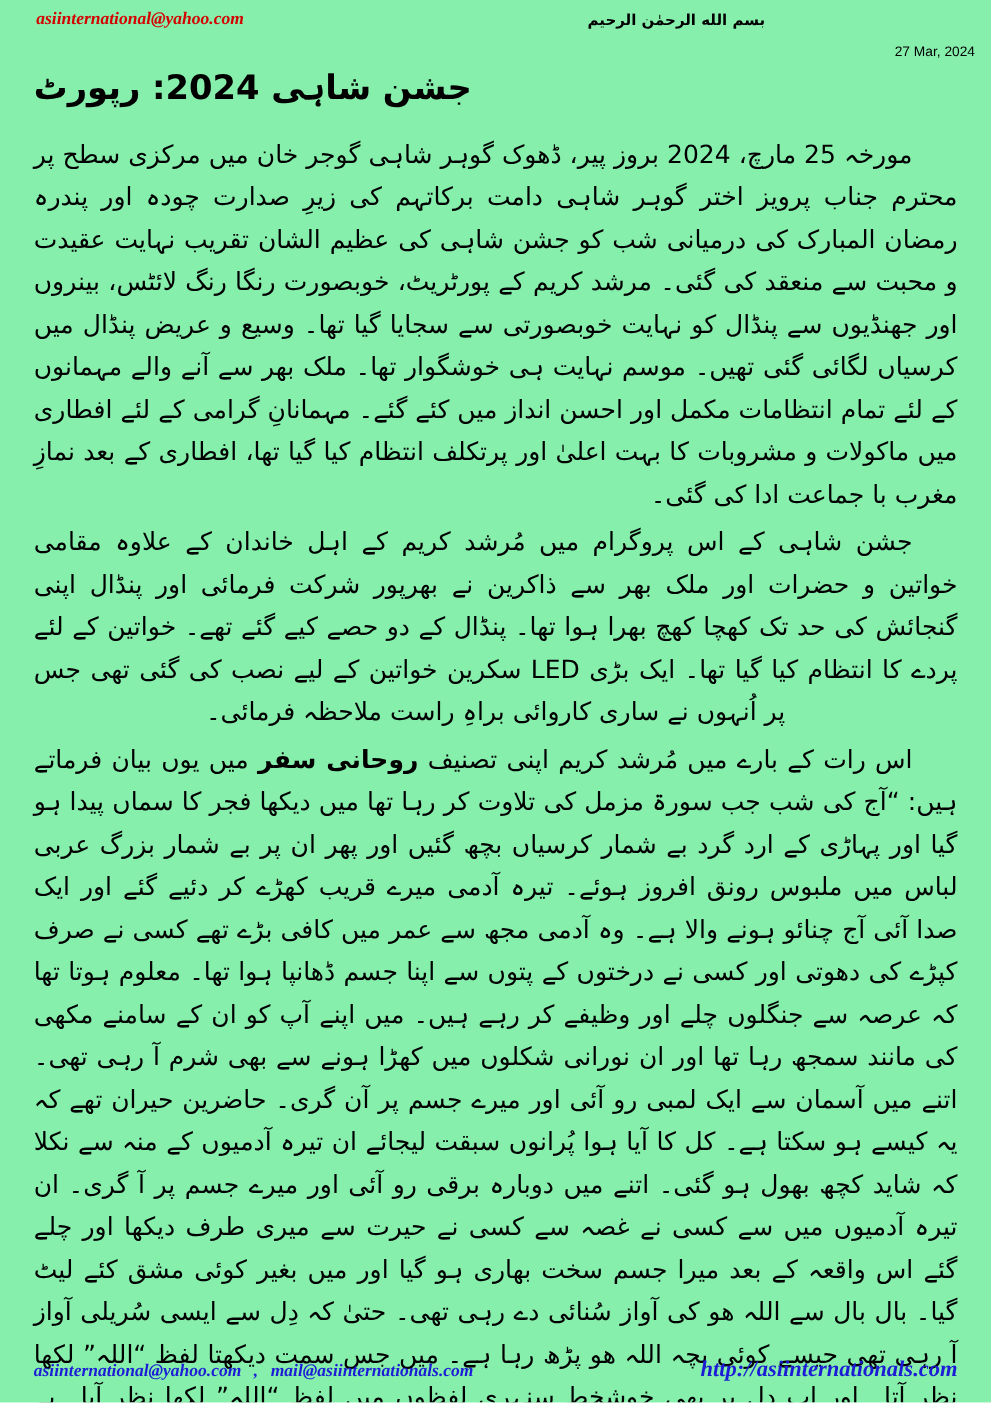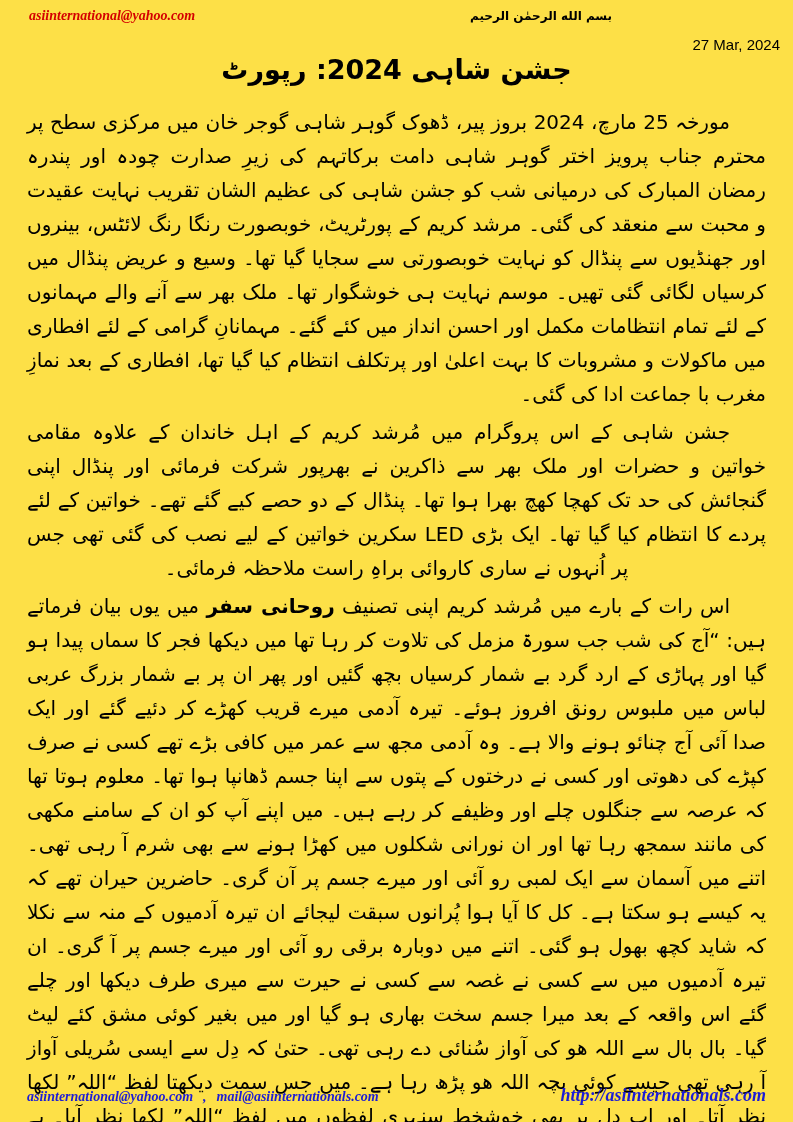--- a/index.html
+++ b/index.html
@@ -1,20 +1,20 @@
 <!DOCTYPE html>
 <html lang="ur" style="--header_email: #d40000; --footer_links: #1c1cd6; --text: #000000;"><head>
 <meta charset="utf-8">
 <style>
   html,body{margin:0;padding:0;background:#ffffff;}
   .page{
     position:relative;
     width:793px;height:1122px;
     box-sizing:border-box;
-    background:#fde047;
+    background:#86efac;
     padding:6px 27px 0 27px;
     overflow:hidden;
     font-family:"DejaVu Sans",sans-serif;
     color:var(--text,#000);
   }
   .top-row{position:relative;height:24px;}
   .header-email{
     position:absolute;left:2px;top:2px;
     font-family:"Liberation Serif",serif;
     font-style:italic;font-weight:bold;
@@ -24,26 +24,26 @@
   }
   .bismillah{
     position:absolute;left:443px;top:3px;
     direction:rtl;
     font-size:12px;font-weight:bold;
     color:var(--text,#000);
   }
   .date-text{
     position:absolute;right:13px;top:36px;
     font-family:"Liberation Sans",sans-serif;
-    font-size:15px;
+    font-size:11px;
     color:var(--text,#000);
   }
   .page-title{
     direction:rtl;
-    text-align:center;
+    text-align:left;
     font-size:27px;
     font-weight:bold;
     margin-top:24px;
     color:var(--text,#000);
   }
   .report-body{
     direction:rtl;
     margin-top:20px;
     font-size:20px;
     line-height:34px;

